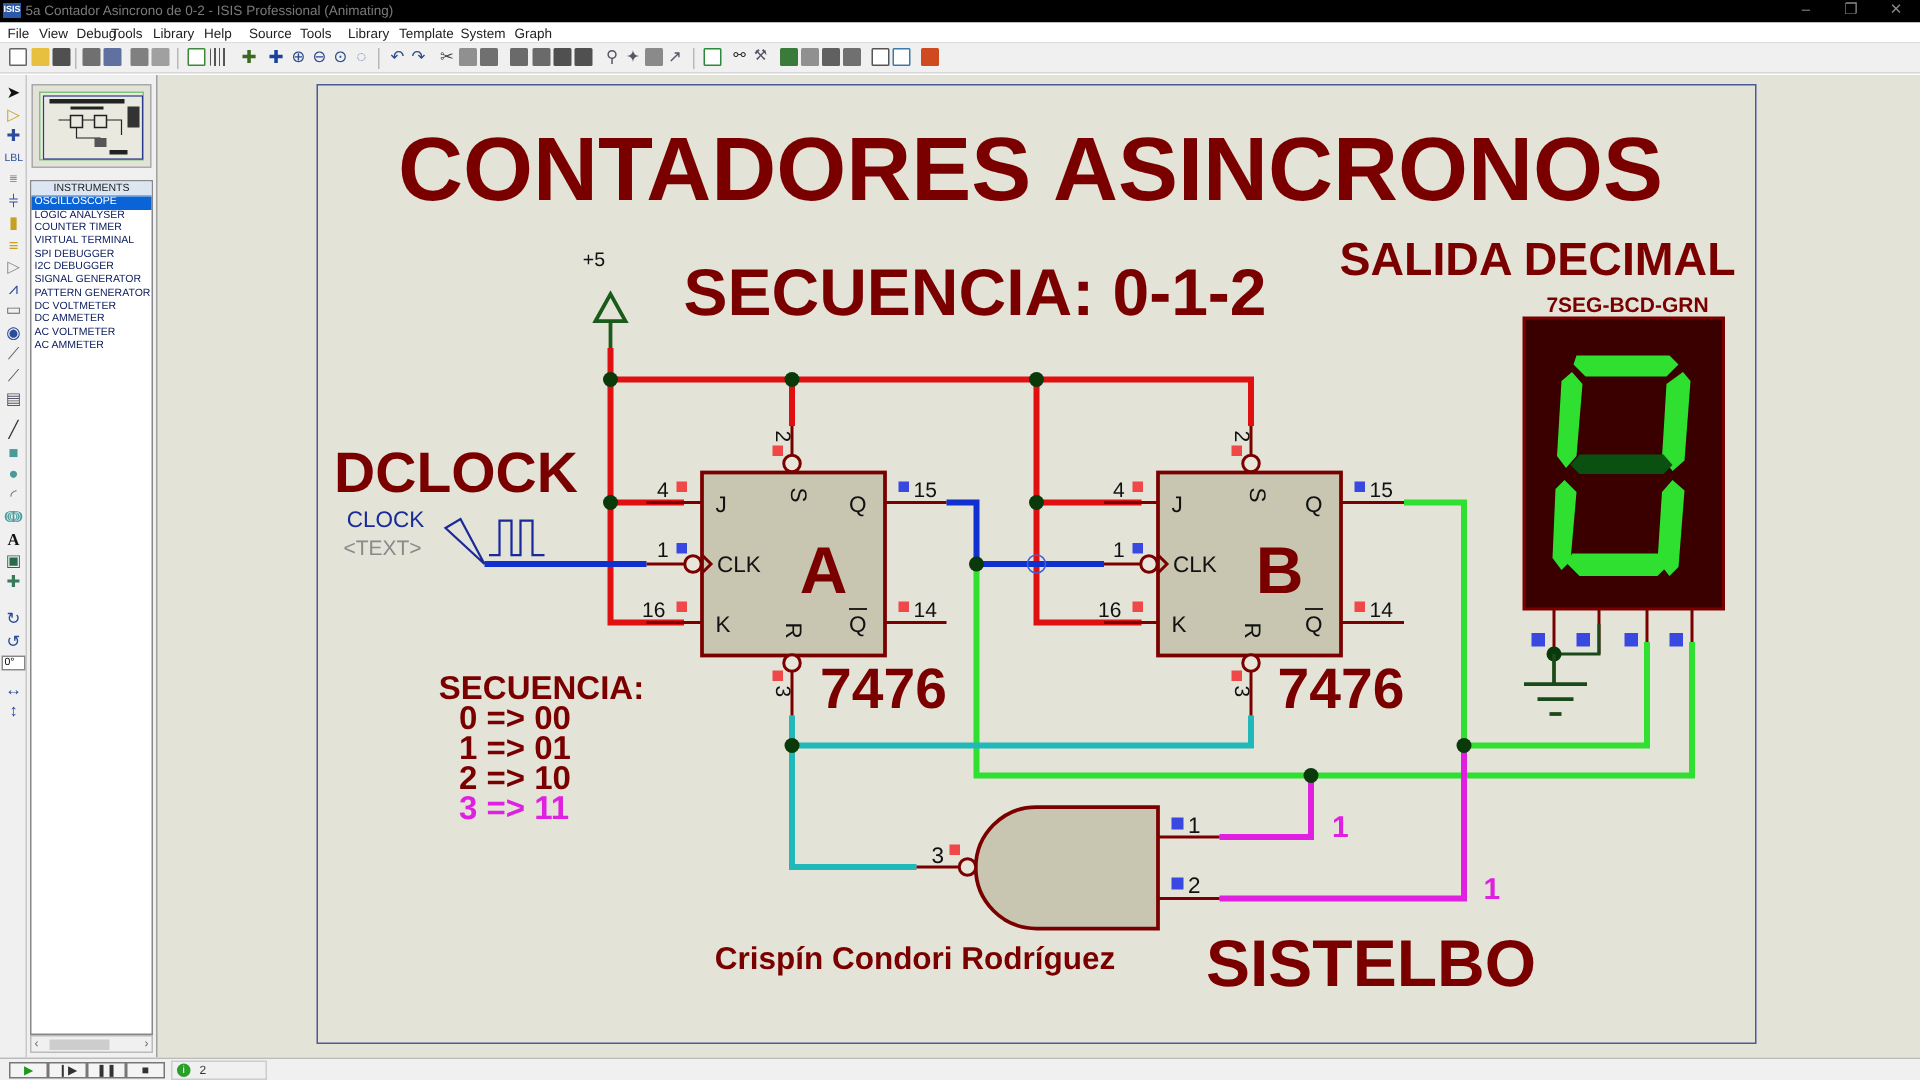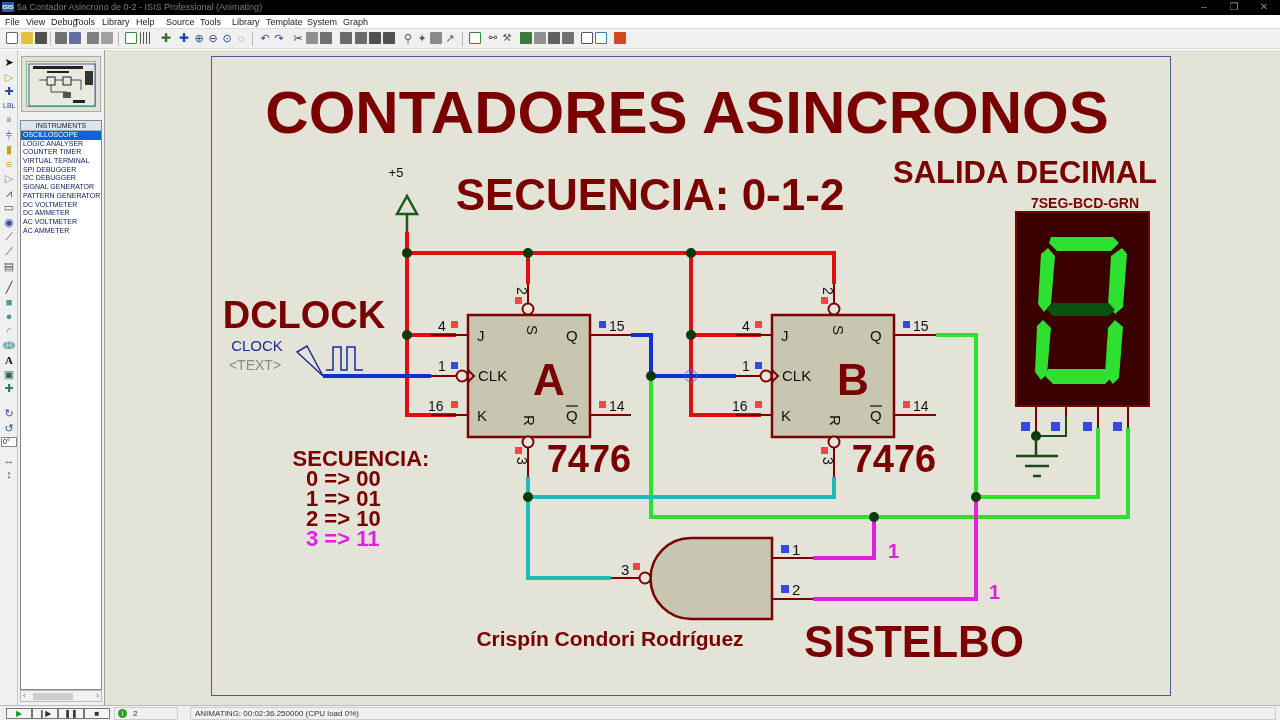--- a/index.html
+++ b/index.html
@@ -395,14 +395,13 @@
 
 <div class="statusbar">
   <div class="sim-btn" style="left:6px;color:#1a9a1a">▶</div>
   <div class="sim-btn" style="left:32px">❙▶</div>
   <div class="sim-btn" style="left:58px">❚❚</div>
   <div class="sim-btn" style="left:84px">■</div>
   <div class="msg">
     <span class="dot">i</span>
     <span>2 Message(s)</span>
   </div>
-  <div class="anim">ANIMATING: 00:02:36.250000 (CPU load 0%)</div>
 </div>
 
 </body></html>

